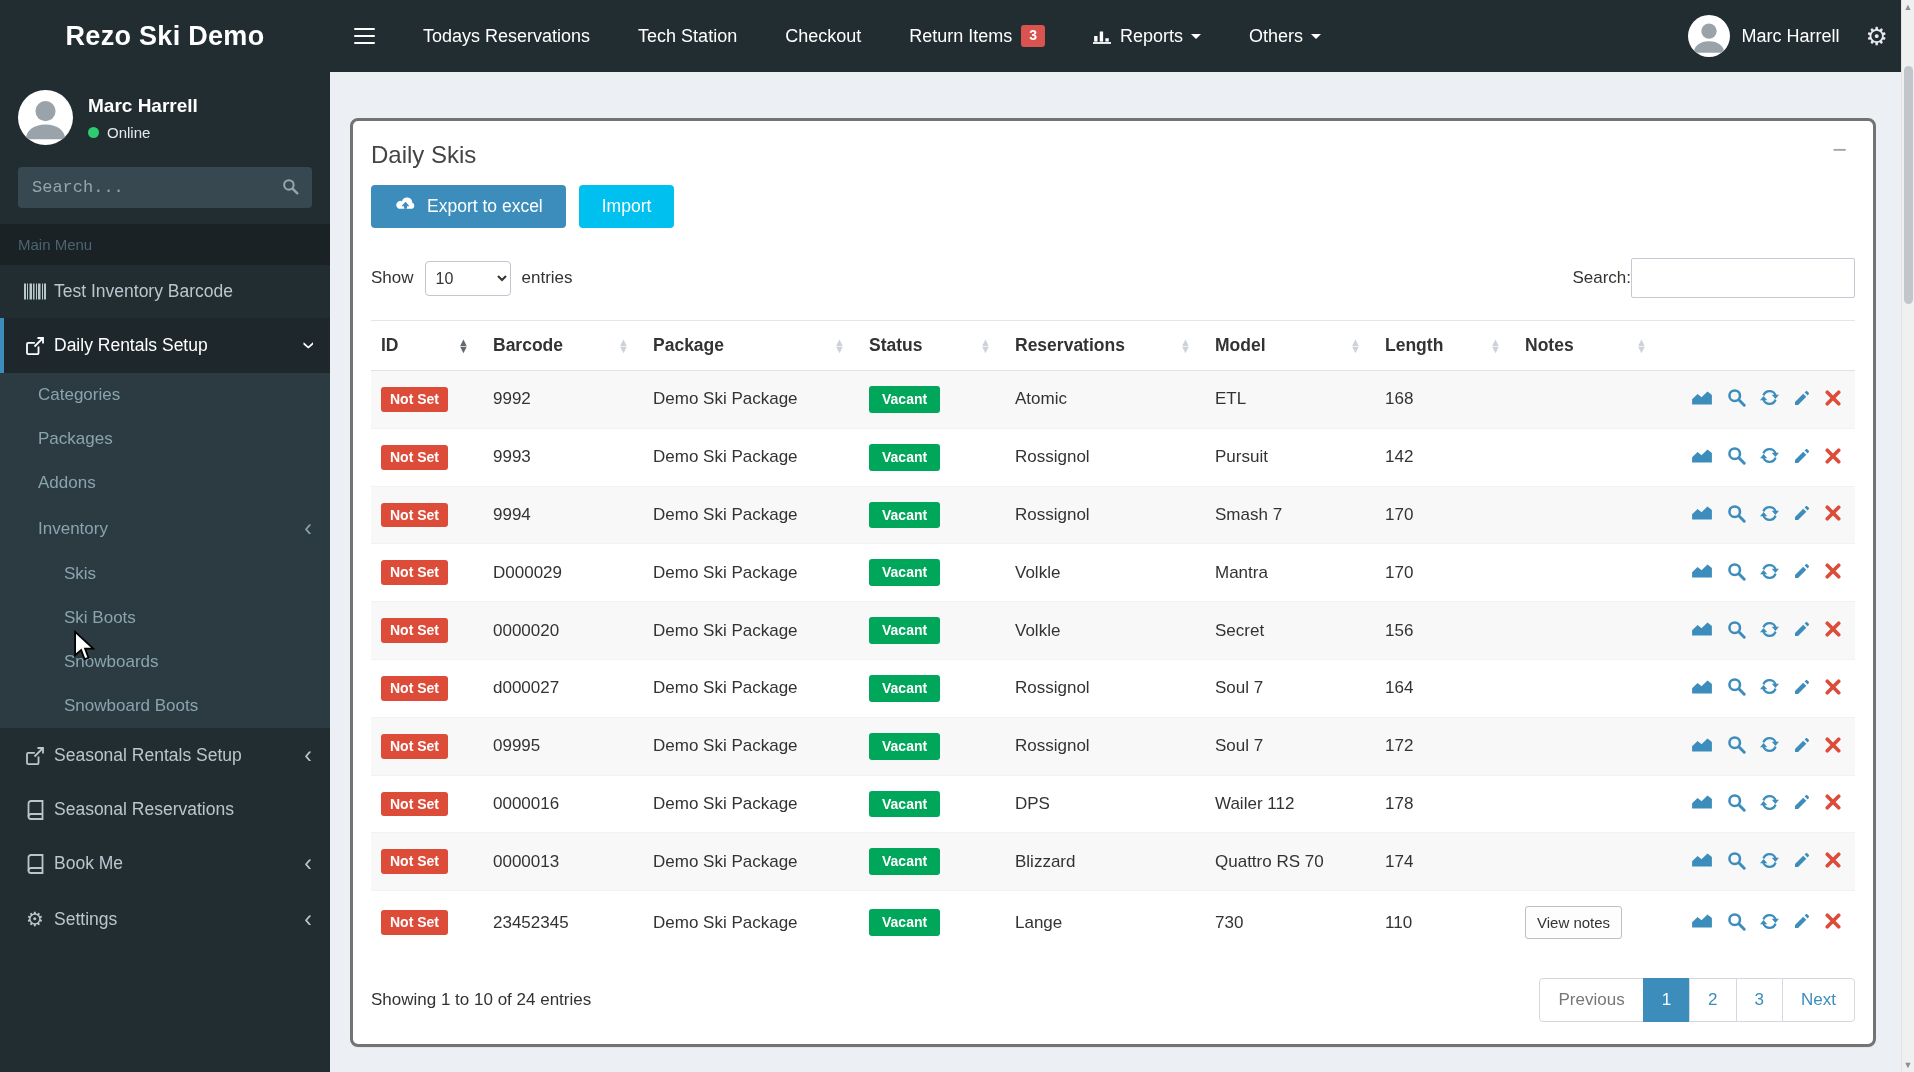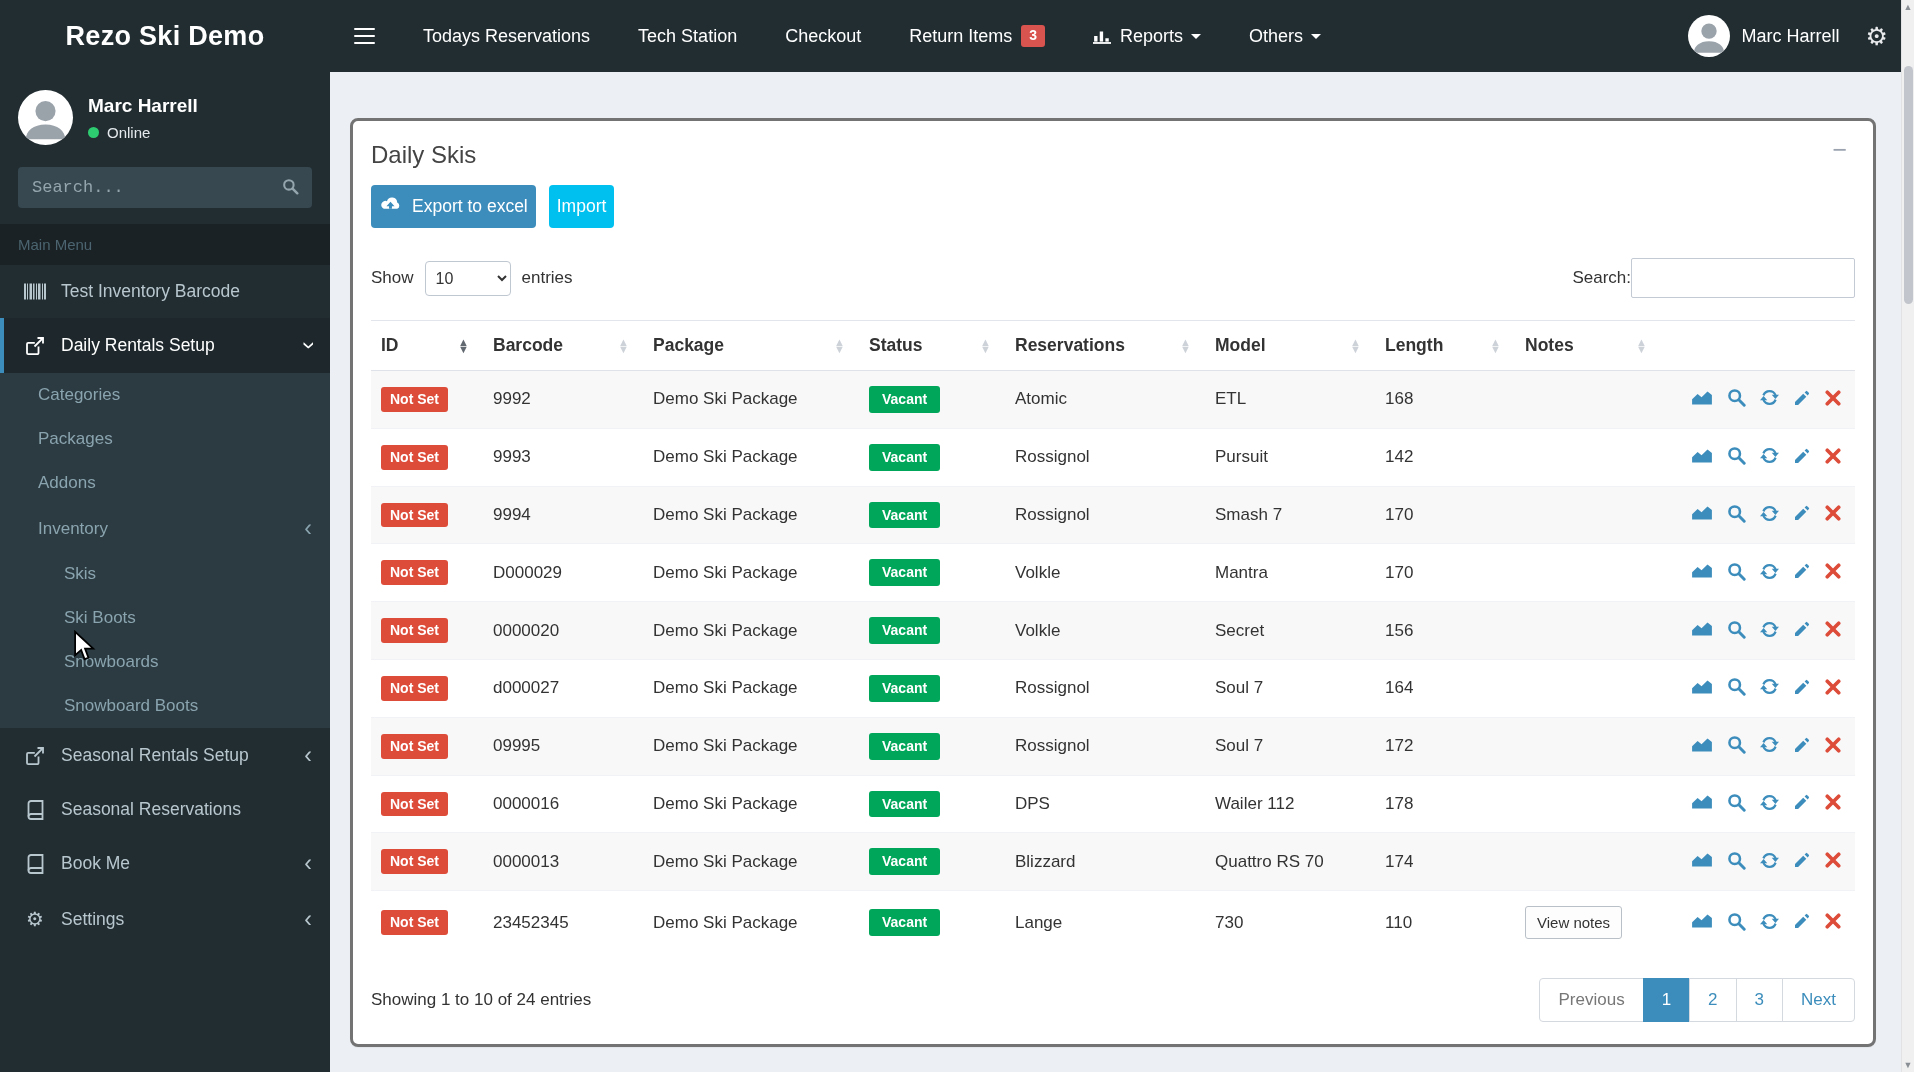--- a/index.html
+++ b/index.html
@@ -29,37 +29,37 @@
   .profile .avatar{width:55px;height:55px}
   .profile-name{color:#fff;font-size:19px;font-weight:700}
   .profile-status{display:flex;align-items:center;gap:8px;color:#e4e9ec;font-size:15px;margin-top:7px}
   .dot{width:11px;height:11px;border-radius:50%;background:#2ecc71;flex:none}
   .side-search{margin:4px 18px 16px;display:flex;background:#374850;border-radius:4px;overflow:hidden}
   .side-search input{flex:1;background:transparent;border:0;outline:0;color:#fff;padding:11px 14px;font-size:17px;font-family:Liberation Mono, monospace}
   .side-search input::placeholder{color:#95a5ad}
   .search-btn{border:0;background:transparent;color:#95a5ad;padding:0 13px;cursor:pointer;display:flex;align-items:center}
   .menu-header{background:#1a2226;color:#4b646f;font-size:15px;padding:12px 18px}
   .menu,.submenu{list-style:none;margin:0;padding:0}
-  .menu-item{display:flex;align-items:center;gap:13px;padding:16px 18px;color:#b8c7ce;font-size:17.5px;cursor:pointer;border-left:4px solid transparent}
+  .menu-item{display:flex;align-items:center;gap:6px;padding:16px 18px;color:#b8c7ce;font-size:17.5px;cursor:pointer;border-left:4px solid transparent}
   .menu-item .micon{width:26px;display:flex;justify-content:center;color:inherit;flex:none}
   .menu-item.active{background:#1e282c;color:#fff;border-left-color:#3c8dbc}
   .chev{margin-left:auto;font-size:23px;line-height:1;color:inherit;display:inline-block}
   .chev.down{transform:rotate(-90deg)}
   .submenu{background:#2c3b41}
   .submenu .menu-item{padding:12px 18px 12px 38px;font-size:17px;color:#8aa4af;border-left-width:0}
   .submenu .submenu .menu-item{padding-left:64px;color:#8aa4af}
 
   
   .content{margin-left:330px;padding:118px 38px 0 20px}
   .panel{background:#fff;border:3px solid #737373;border-radius:8px;padding:14px 18px 22px;box-shadow:0 1px 1px rgba(0,0,0,.04)}
   .panel-head{display:flex;align-items:flex-start;justify-content:space-between}
   .panel-title{font-size:24px;color:#444;font-weight:500;margin:6px 0 0}
   .collapse-btn{color:#9aa3af;font-size:25px;line-height:1;padding:2px 8px;cursor:pointer;background:none;border:0}
   .toolbar{margin-top:16px;display:flex;gap:13px}
-  .btn{display:inline-flex;align-items:center;gap:10px;border:0;border-radius:4px;color:#fff;font-size:17.5px;padding:11px 8px;cursor:pointer}
+  .btn{display:inline-flex;align-items:center;gap:10px;border:0;border-radius:4px;color:#fff;font-size:17.5px;padding:11px 23px;cursor:pointer}
   .btn-primary{background:#3c8dbc}
   .btn-info{background:#00c0ef}
   .controls{margin-top:30px;display:flex;align-items:center;justify-content:space-between}
   .show-group{display:flex;align-items:center;gap:11px}
   .show-group select{font-size:16px;padding:7px 6px;border:1px solid #bfc7d1;border-radius:4px;min-width:86px;background:#fff;font-family:inherit;color:#333}
   .search-group{display:flex;align-items:center;}
   .search-group input{width:224px;height:40px;border:1px solid #c3cad4;border-radius:2px;padding:6px 10px;font-size:17px;outline:none;font-family:inherit}
 
   table.data{width:100%;border-collapse:collapse;margin-top:22px;table-layout:fixed}
   .data th{border-top:1px solid #e2e6ec;border-bottom:1px solid #dfe3e9;padding:14px 10px;font-size:17.5px;font-weight:700;text-align:left;cursor:pointer}

